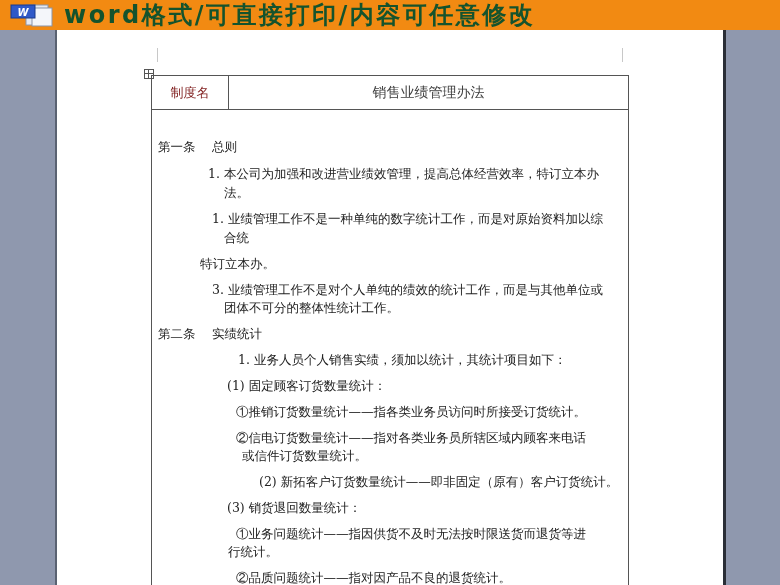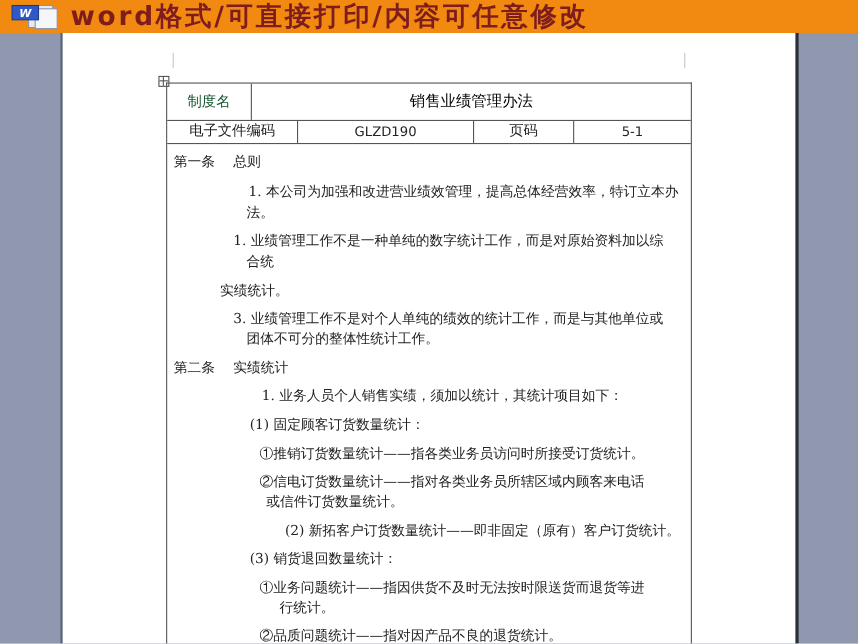--- a/index.html
+++ b/index.html
@@ -1,31 +1,31 @@
 <!DOCTYPE html>
 <html><head>
 <meta charset="utf-8">
 <style>
   html, body { margin:0; padding:0; }
   body { width:780px; height:585px; overflow:hidden; position:relative; background:#8f98ae; font-family:"DejaVu Serif", serif; }
   .banner { position:absolute; left:0; top:0; width:780px; height:30px; background:#f28a12; display:flex; align-items:center; }
   .banner-icon { position:absolute; left:10px; top:3px; width:46px; height:24px; }
-  .banner-title { position:absolute; left:64px; top:1px; font-family:"DejaVu Sans", sans-serif; font-weight:bold; font-size:24px; line-height:28px; color:#7f1d1d; letter-spacing:2.5px; white-space:nowrap; }
+  .banner-title { position:absolute; left:64px; top:1px; font-family:"DejaVu Sans", sans-serif; font-weight:bold; font-size:24px; line-height:28px; color:#14532d; letter-spacing:2.5px; white-space:nowrap; }
   .side-left { position:absolute; left:0; top:30px; width:55px; height:555px; background:#8f98ae; border-right:2px solid #5a6272; }
   .side-right { position:absolute; left:723px; top:30px; width:57px; height:555px; background:#8f98ae; border-left:3px solid #2a2e36; }
   .page { position:absolute; left:57px; top:30px; width:666px; height:555px; background:#ffffff; }
   .margin-mark-l { position:absolute; left:100px; top:18px; width:1px; height:14px; background:#c8c8c8; }
   .margin-mark-r { position:absolute; left:565px; top:18px; width:1px; height:14px; background:#c8c8c8; }
   .table-handle { position:absolute; left:87px; top:39px; width:8px; height:8px; border:1px solid #555; font-size:0; }
   .table-handle::before { content:""; position:absolute; left:3px; top:0; width:1px; height:8px; background:#555; }
   .table-handle::after { content:""; position:absolute; left:0; top:3px; width:8px; height:1px; background:#555; }
   .doc { position:absolute; left:94px; top:45px; width:476px; height:520px; border:1px solid #555; border-bottom:none; }
   .row1 { position:absolute; left:0; top:0; width:476px; height:33px; border-bottom:1px solid #555; }
-  .row1 .c1 { position:absolute; left:0; top:0; width:76px; height:33px; border-right:1px solid #555; font-family:Liberation Mono, monospace; font-size:13px; line-height:33px; text-align:center; color:#14532d; }
-  .row1 .c2 { position:absolute; left:77px; top:0; width:399px; height:33px; font-family:"DejaVu Sans", sans-serif; font-size:14px; line-height:33px; text-align:center; color:#000000; }
+  .row1 .c1 { position:absolute; left:0; top:0; width:76px; height:33px; border-right:1px solid #555; font-family:Liberation Serif, serif; font-size:13px; line-height:33px; text-align:center; color:#7f1d1d; }
+  .row1 .c2 { position:absolute; left:77px; top:0; width:399px; height:33px; font-family:"DejaVu Sans", sans-serif; font-size:14px; line-height:33px; text-align:center; color:#404040; }
   .row2 { position:absolute; left:0; top:34px; width:476px; height:20px; border-bottom:1px solid #555; }
   .row2 div { position:absolute; top:0; height:20px; line-height:20px; font-family:"DejaVu Sans", sans-serif; font-size:12px; text-align:center; color:#222; }
   .row2 .k1 { left:0; width:118px; border-right:1px solid #555; font-size:13px; }
   .row2 .v1 { left:119px; width:159px; border-right:1px solid #555; }
   .row2 .k2 { left:279px; width:90px; border-right:1px solid #555; font-size:13px; }
   .row2 .v2 { left:370px; width:106px; }
   .body { position:absolute; left:0; top:55px; width:476px; font-size:12.5px; color:#222; }
   .line { position:absolute; white-space:nowrap; line-height:16px; }
 </style>
 </head>
@@ -47,47 +47,41 @@
 <div class="page">
   <div class="margin-mark-l"></div>
   <div class="margin-mark-r"></div>
   <div class="table-handle"></div>
 
   <div class="doc">
     <div class="row1">
       <div class="c1">制度名</div>
       <div class="c2">销售业绩管理办法</div>
     </div>
-    <div class="row2">
-      <div class="k1">电子文件编码</div>
-      <div class="v1">GLZD190</div>
-      <div class="k2">页码</div>
-      <div class="v2">5-1</div>
-    </div>
 
     <div class="body">
       <div class="line" style="left:6px;top:8px;">第一条</div>
       <div class="line" style="left:60px;top:8px;">总则</div>
 
-      <div class="line" style="left:74px;top:35px;">1. 本公司为加强和改进营业绩效管理，提高总体经营效率，特订立本办</div>
+      <div class="line" style="left:56px;top:35px;">1. 本公司为加强和改进营业绩效管理，提高总体经营效率，特订立本办</div>
       <div class="line" style="left:72px;top:54px;">法。</div>
       <div class="line" style="left:60px;top:80px;">1. 业绩管理工作不是一种单纯的数字统计工作，而是对原始资料加以综</div>
       <div class="line" style="left:72px;top:99px;text-align:center;">合统</div>
-      <div class="line" style="left:48px;top:125px;">实绩统计。</div>
+      <div class="line" style="left:48px;top:125px;">特订立本办。</div>
       <div class="line" style="left:60px;top:151px;">3. 业绩管理工作不是对个人单纯的绩效的统计工作，而是与其他单位或</div>
       <div class="line" style="left:72px;top:169px;">团体不可分的整体性统计工作。</div>
 
       <div class="line" style="left:6px;top:195px;">第二条</div>
       <div class="line" style="left:60px;top:195px;">实绩统计</div>
 
       <div class="line" style="left:60px;top:221px;margin-left:26px;">1. 业务人员个人销售实绩，须加以统计，其统计项目如下：</div>
       <div class="line" style="left:75px;top:247px;">(1) 固定顾客订货数量统计：</div>
       <div class="line" style="left:84px;top:273px;">①推销订货数量统计——指各类业务员访问时所接受订货统计。</div>
       <div class="line" style="left:84px;top:299px;">②信电订货数量统计——指对各类业务员所辖区域内顾客来电话</div>
       <div class="line" style="left:90px;top:317px;">或信件订货数量统计。</div>
       <div class="line" style="left:75px;top:343px;margin-left:32px;">(2) 新拓客户订货数量统计——即非固定（原有）客户订货统计。</div>
       <div class="line" style="left:75px;top:369px;">(3) 销货退回数量统计：</div>
       <div class="line" style="left:84px;top:395px;">①业务问题统计——指因供货不及时无法按时限送货而退货等进</div>
-      <div class="line" style="left:102px;top:413px;">行统计。</div>
+      <div class="line" style="left:76px;top:413px;">行统计。</div>
       <div class="line" style="left:84px;top:439px;">②品质问题统计——指对因产品不良的退货统计。</div>
     </div>
   </div>
 </div>
 
 </body></html>

